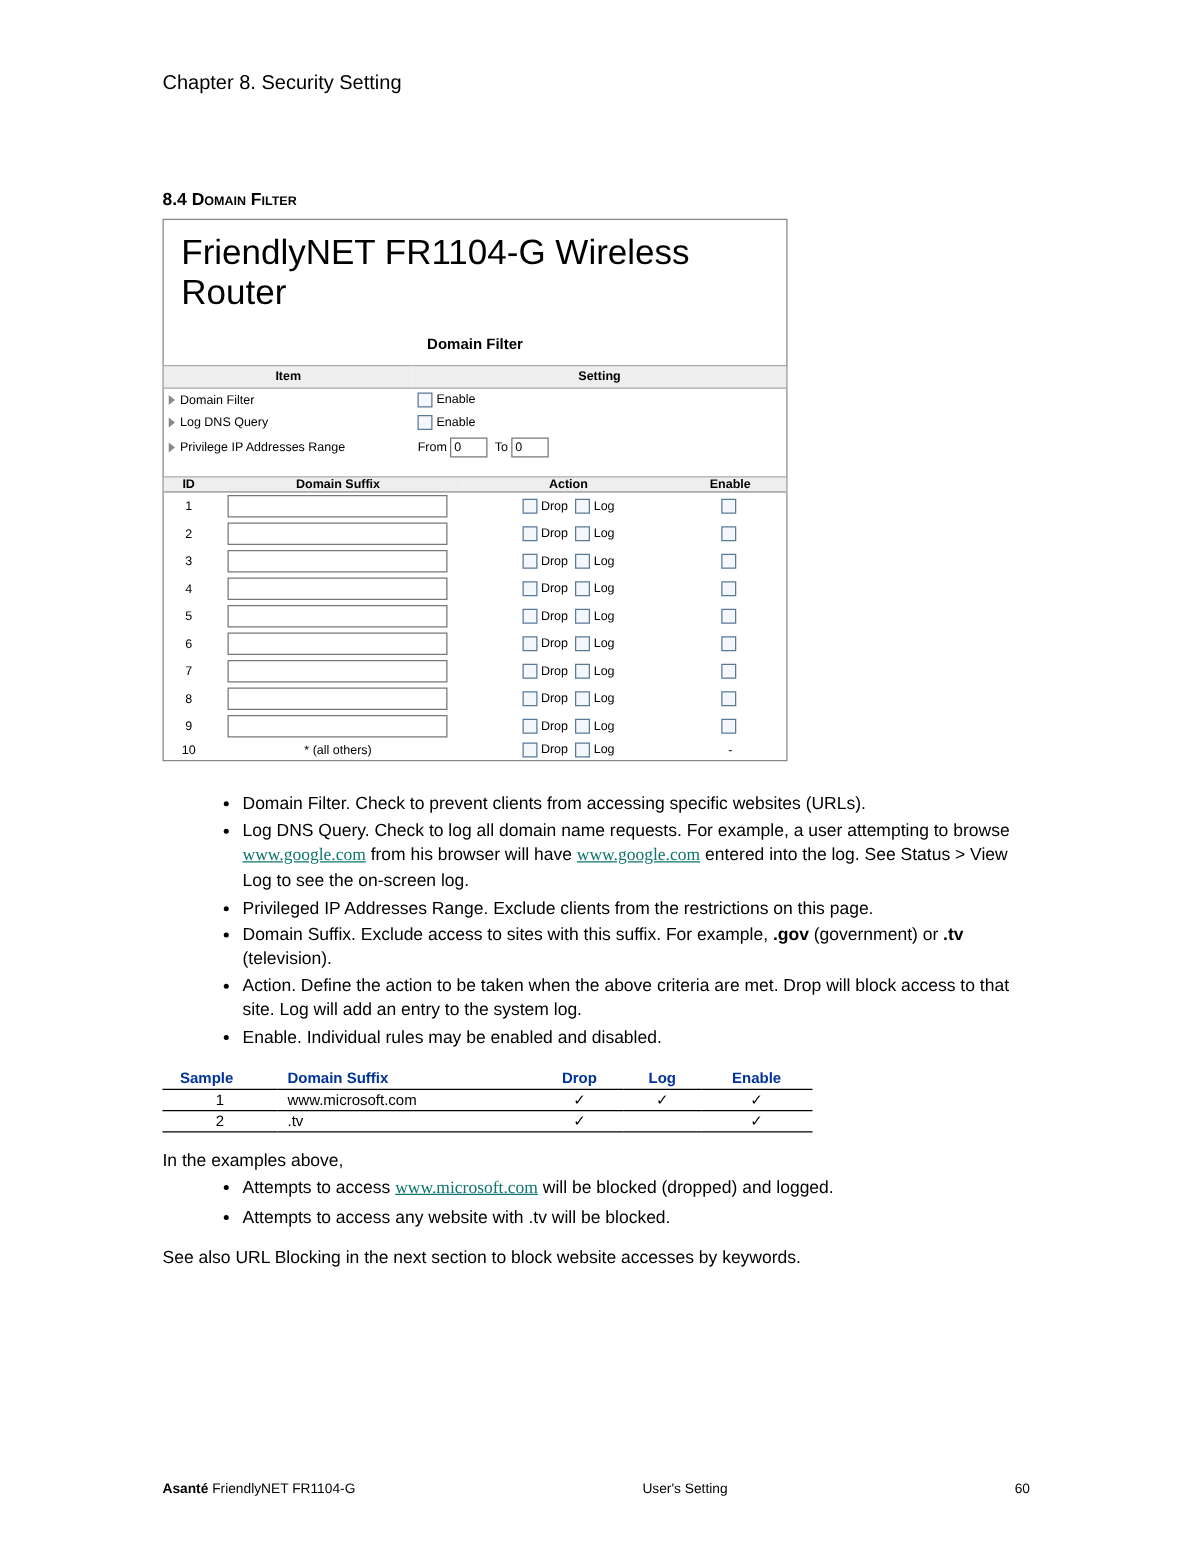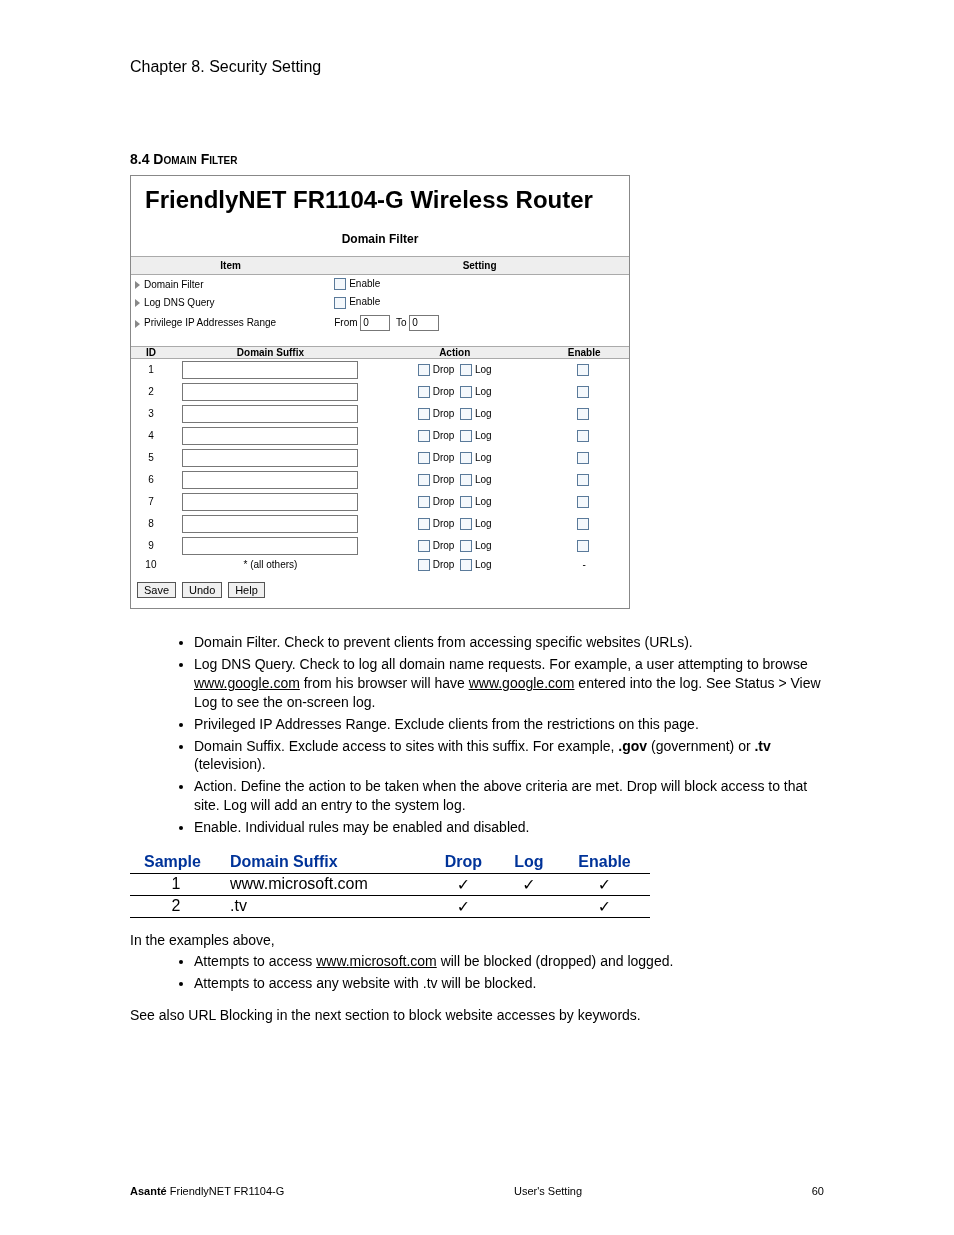--- a/index.html
+++ b/index.html
@@ -30,22 +30,22 @@
   .section-heading .smallcaps { font-variant: small-caps; }
   .router-screenshot {
     border: 1px solid #888;
     background: #fff;
     padding: 0;
     width: 498px;
     margin-bottom: 24px;
   }
   .router-title {
     font-family: Verdana, Arial, sans-serif;
-    font-weight: bold;
-    font-size: 24px;
+    font-weight: normal;
+    font-size: 28px;
     padding: 10px 14px 18px 14px;
   }
   .panel-title {
     font-family: Verdana, Arial, sans-serif;
     font-weight: bold;
     font-size: 12px;
     text-align: center;
     margin-bottom: 10px;
   }
   .config-table {
@@ -127,25 +127,25 @@
     cursor: pointer;
   }
   ul.bullets {
     margin: 4px 0 14px 0;
     padding-left: 64px;
   }
   ul.bullets li {
     margin-bottom: 3px;
     line-height: 1.35;
   }
-  a.link { color: #000000; text-decoration: underline; }
+  a.link { color: #0f766e; text-decoration: underline; font-family: Liberation Serif, serif; }
   .sample-table {
     width: 520px;
     border-collapse: collapse;
-    font-size: 16px;
+    font-size: 12px;
     margin-bottom: 14px;
   }
   .sample-table th {
     color: #003399;
     font-weight: bold;
     border-bottom: 1px solid #000;
     padding: 2px 8px;
     text-align: center;
   }
   .sample-table td {
@@ -271,25 +271,20 @@
           </tr>
           <tr>
             <td>10</td>
             <td>* (all others)</td>
             <td><span class="chk"></span><span>Drop</span>&nbsp;&nbsp;<span class="chk"></span><span>Log</span></td>
             <td>-</td>
           </tr>
         </tbody>
     </table>
 
-    <div class="router-buttons">
-      <button class="rbtn">Save</button>
-      <button class="rbtn">Undo</button>
-      <button class="rbtn">Help</button>
-    </div>
   </div>
 
   <ul class="bullets" id="bullets1">
       <li>Domain Filter. Check to prevent clients from accessing specific websites (URLs).</li>
       <li>Log DNS Query. Check to log all domain name requests. For example, a user attempting to browse <a class="link">www.google.com</a> from his browser will have <a class="link">www.google.com</a> entered into the log. See Status &gt; View Log to see the on-screen log.</li>
       <li>Privileged IP Addresses Range. Exclude clients from the restrictions on this page.</li>
       <li>Domain Suffix. Exclude access to sites with this suffix. For example, <b>.gov</b> (government) or <b>.tv</b> (television).</li>
       <li>Action. Define the action to be taken when the above criteria are met. Drop will block access to that site. Log will add an entry to the system log.</li>
       <li>Enable. Individual rules may be enabled and disabled.</li>
     </ul>

